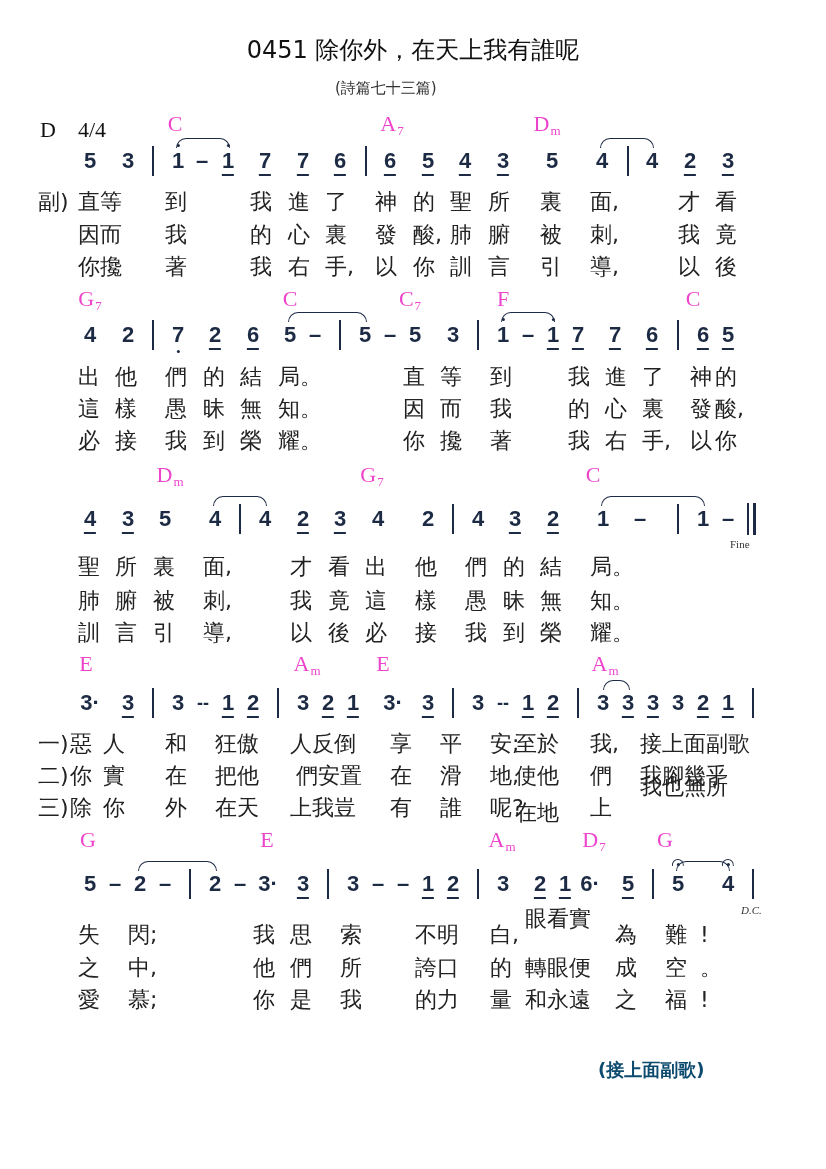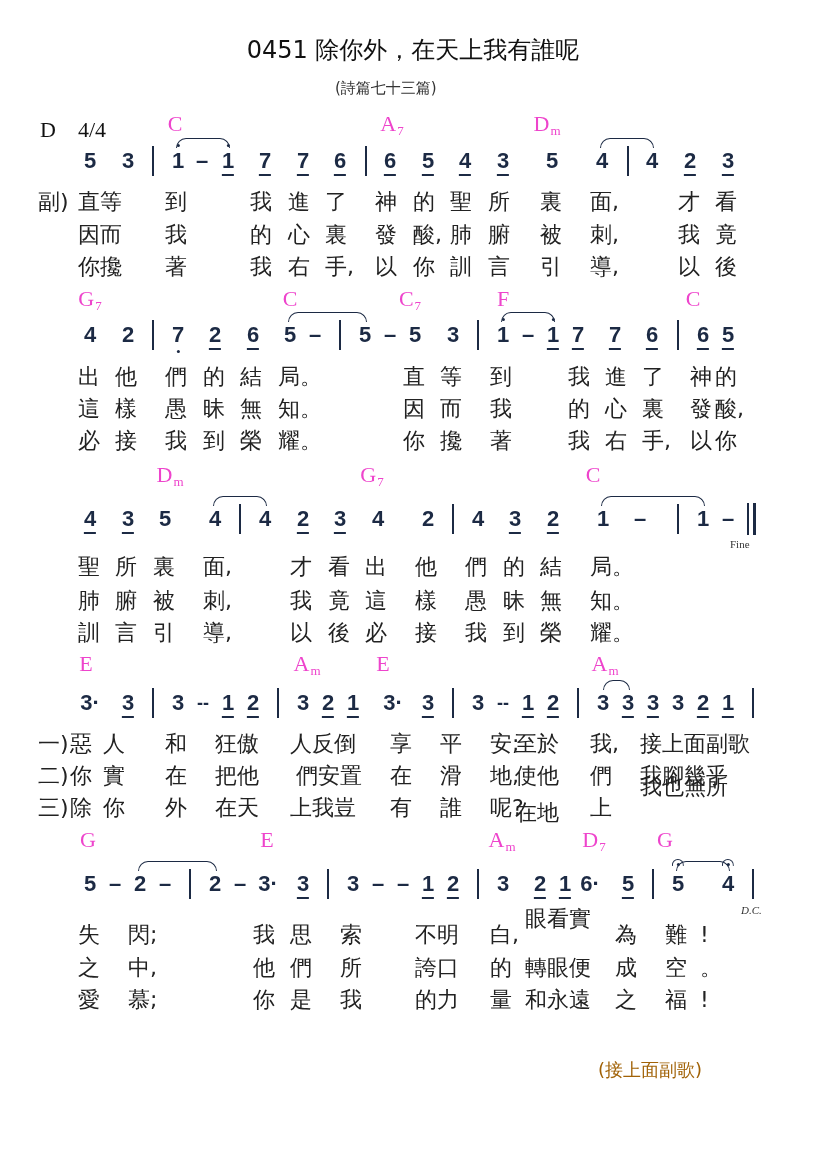--- a/index.html
+++ b/index.html
@@ -19,21 +19,21 @@
   .note .ferm::after { content:""; position:absolute; left:50%; bottom:0; width:3px; height:3px; margin-left:-1.5px; background:#1c2a44; border-radius:50%; }
   .dash { font-family:"Liberation Sans", sans-serif; font-weight:bold; font-size:22px; color:#1c2a44; transform:translateX(-50%); line-height:1; }
   .bar { width:2px; height:30px; background:#1c2a44; }
   .dbar { width:9px; height:32px; }
   .dbar::before { content:""; position:absolute; left:0; top:0; width:1.5px; height:100%; background:#1c2a44; }
   .dbar::after { content:""; position:absolute; right:0; top:0; width:3.5px; height:100%; background:#1c2a44; }
   .tie { border:1.5px solid #1c2a44; border-bottom:none; border-radius:12px 12px 0 0; height:10px; box-sizing:border-box; }
   .lyric { font-family:"DejaVu Sans", sans-serif; font-size:22px; color:#222; line-height:1; letter-spacing:0; }
   .small { font-family:"Liberation Serif", serif; font-size:11px; color:#333; }
   .dc { font-style:italic; }
-  .footer { top:1058px; left:598px; font-family:"DejaVu Sans", sans-serif; font-size:18px; color:#a16207; }
+  .footer { top:1058px; left:598px; font-family:"DejaVu Sans", sans-serif; font-size:18px; color:#0c4a6e;font-weight:bold; }
 </style>
 </head>
 <body>
 
 <div class="abs title">0451  除你外，在天上我有誰呢</div>
 <div class="abs keysig"><span>D</span><span>4/4</span></div>
 <div class="abs subtitle">(詩篇七十三篇)</div>
 
 <div id="score">
     <div class="abs chord" style="left: 175px; top: 113px;"><span>C</span></div>

